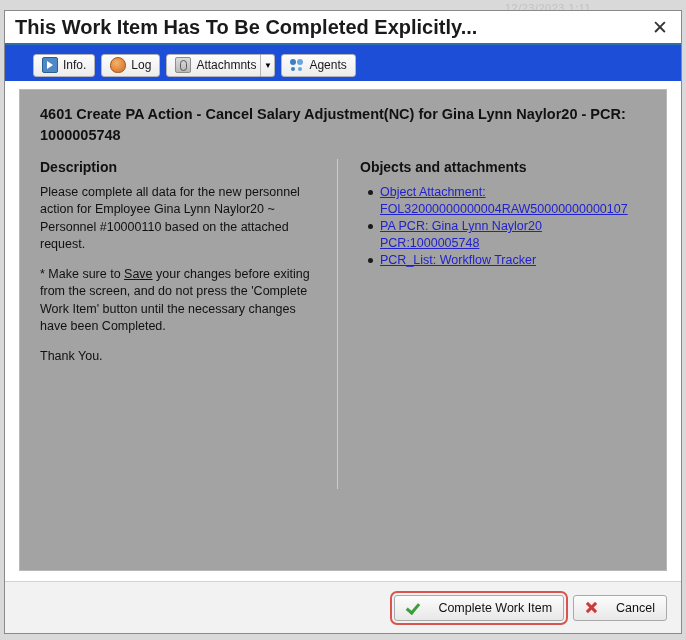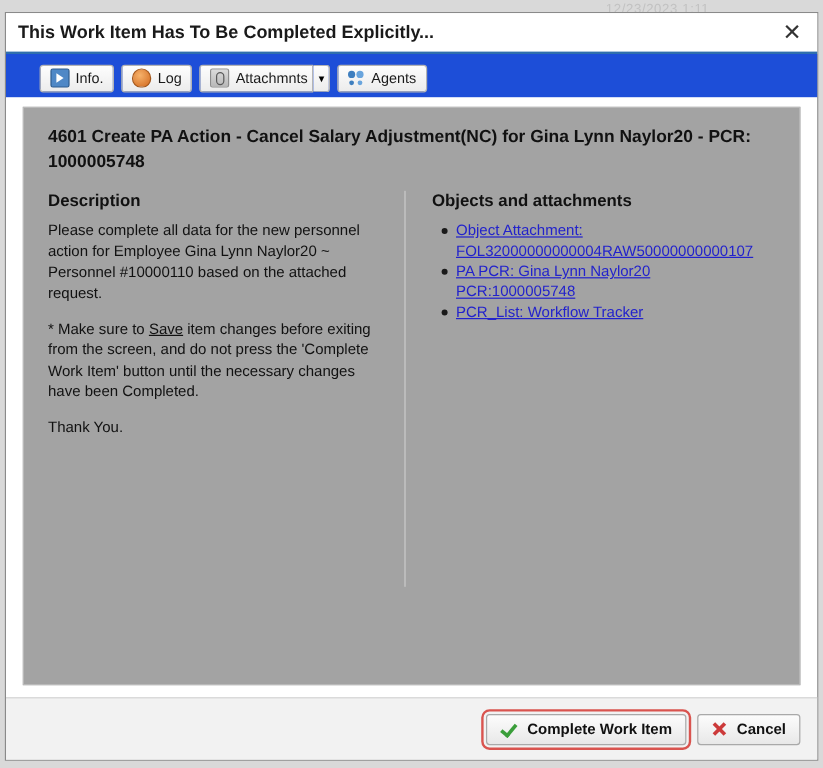--- a/index.html
+++ b/index.html
@@ -56,21 +56,21 @@
     position: relative;
     height: 34px;
     background: #ffffff;
     border-bottom: 2px solid #2f6fad;
     display: flex;
     align-items: center;
     padding: 0 8px 0 10px;
     box-sizing: border-box;
   }
   .title-text {
-    font-size: 15px;
+    font-size: 20px;
     font-weight: bold;
     color: #1a1a1a;
     flex: 1;
     white-space: nowrap;
     overflow: hidden;
   }
   .close-btn {
     width: 26px;
     height: 26px;
     display: flex;
@@ -265,32 +265,31 @@
     display: flex;
     align-items: center;
     justify-content: flex-end;
     padding-right: 14px;
     box-sizing: border-box;
     gap: 9px;
   }
   .btn {
     display: inline-flex;
     align-items: center;
-    gap: 8px;
+    gap: 18px;
     height: 26px;
     padding: 0 11px;
     background: linear-gradient(#fcfcfc, #e8e8e8);
     border: 1px solid #a9a9a9;
     border-radius: 3px;
     font-size: 12.5px;
     color: #111;
     cursor: pointer;
     box-sizing: border-box;
     white-space: nowrap;
-    font-weight: bold;
   }
   .btn-highlight {
     outline: 2px solid #d9544f;
     outline-offset: 2px;
   }
   .ic-check {
     width: 14px; height: 14px;
     position: relative;
     display: inline-block;
     flex: 0 0 auto;
@@ -356,21 +355,21 @@
     </div>
   </div>
 
   <div class="content-frame">
     <div class="wi-heading">4601 Create PA Action - Cancel Salary Adjustment(NC) for Gina Lynn Naylor20 - PCR: 1000005748</div>
 
     <div class="cols">
       <div class="col-desc">
         <div class="col-title">Description</div>
         <p class="para">Please complete all data for the new personnel action for Employee Gina Lynn Naylor20 ~ Personnel #10000110 based on the attached request.</p>
-        <p class="para"><span>* Make sure to </span><u>Save</u><span> item changes before exiting from the screen, and do not press the 'Complete Work Item' button until the necessary changes have been Completed.</span></p>
+        <p class="para"><span>* Make sure to </span><u>Save</u><span> your changes before exiting from the screen, and do not press the 'Complete Work Item' button until the necessary changes have been Completed.</span></p>
         <p class="para">Thank You.</p>
       </div>
 
       <div class="col-obj">
         <div class="col-title">Objects and attachments</div>
         <ul class="obj-list">
           <li>
             <a class="objlink">Object Attachment:</a><br>
             <a class="objlink">FOL32000000000004RAW50000000000107</a>
           </li>

